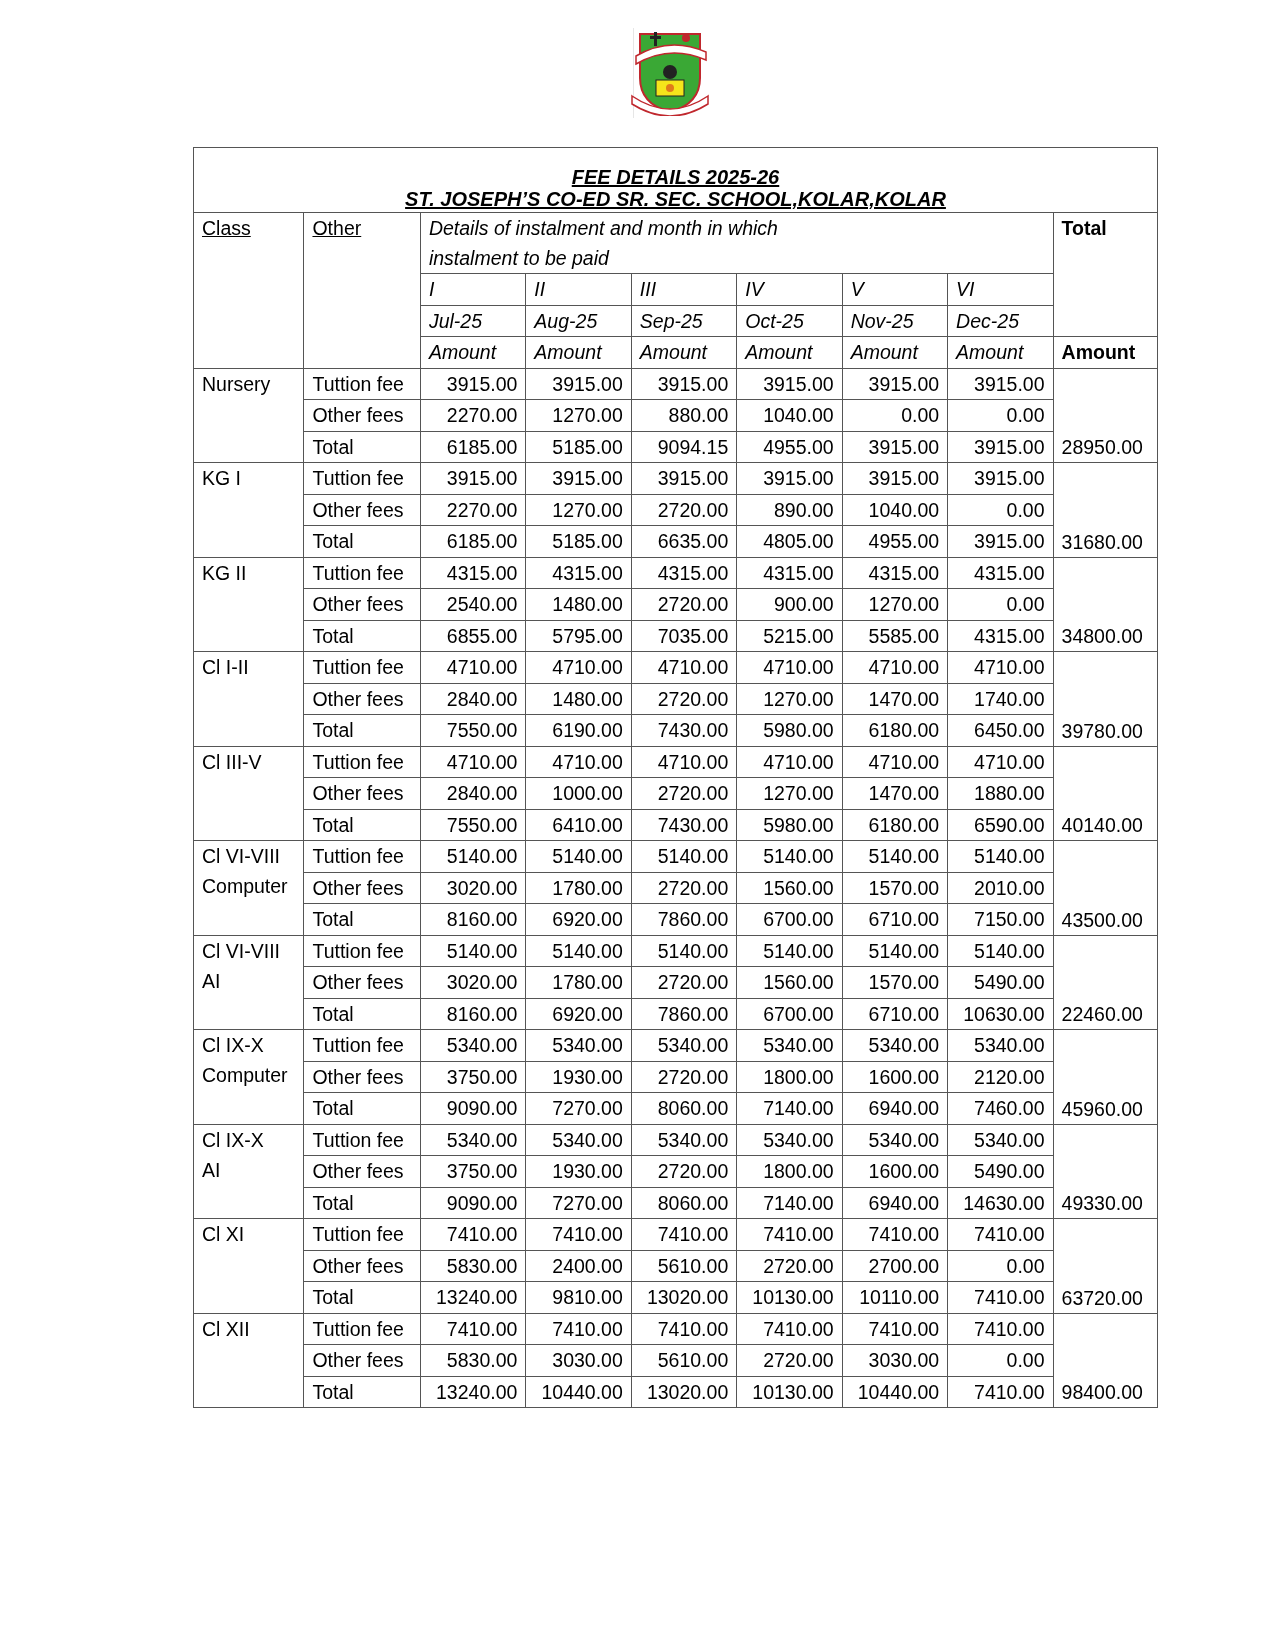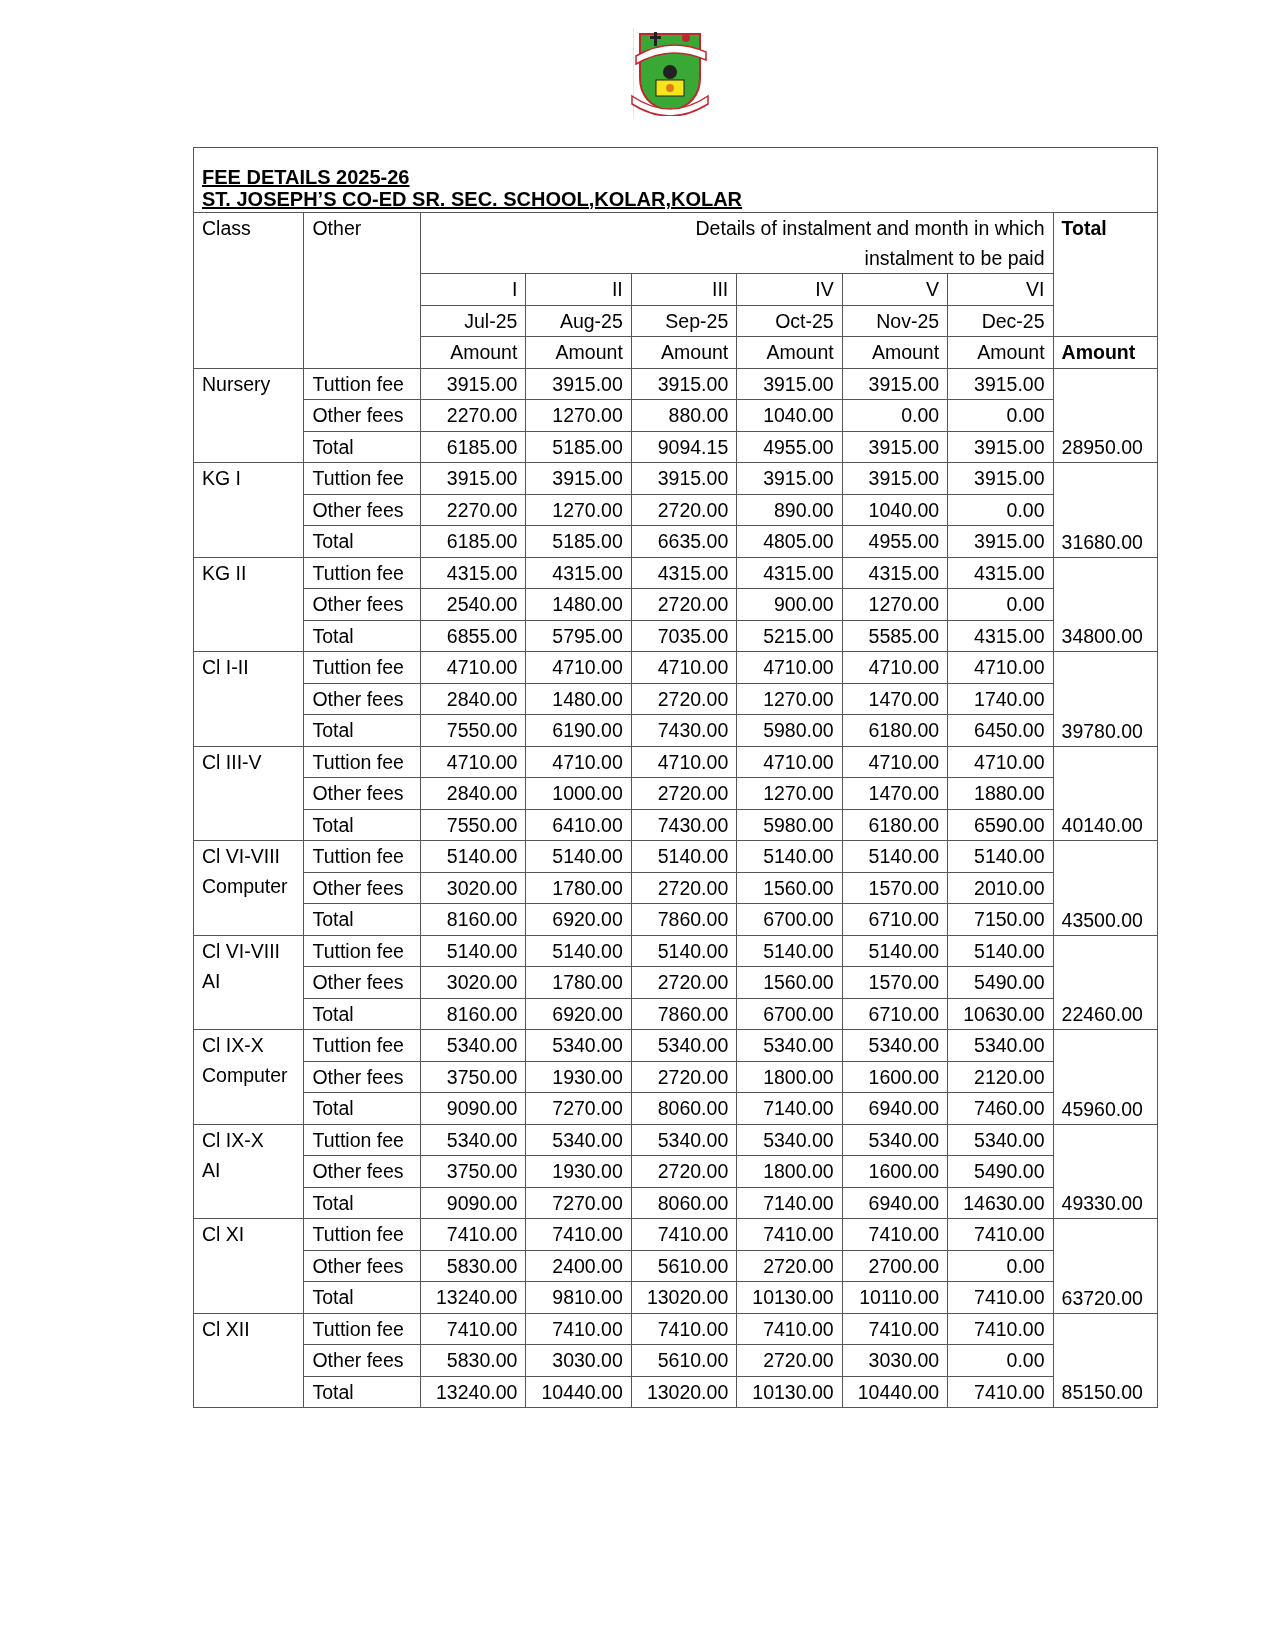--- a/index.html
+++ b/index.html
@@ -1,26 +1,26 @@
 <!DOCTYPE html>
 <html><head>
 <meta charset="utf-8">
 <style>
   html, body { margin: 0; padding: 0; background: #ffffff; }
   body { width: 1275px; height: 1650px; position: relative; font-family: "Liberation Sans", sans-serif; color: #000; }
   .logo { position: absolute; left: 628px; top: 26px; width: 84px; height: 90px; }
   .logo-sep { position: absolute; left: 633px; top: 28px; width: 1px; height: 90px; background: #e6e6e6; }
   table.fee { position: absolute; left: 193px; top: 147px; width: 965px; border-collapse: collapse; font-size: 19.5px; }
   table.fee td { border: 1.5px solid #555; padding: 0 8px; height: 30.5px; line-height: 30px; vertical-align: top; white-space: nowrap; }
-  td.title-cell { font-weight: bold; text-decoration: underline; height: 62px !important; line-height: 22px !important; vertical-align: bottom !important; padding-bottom: 2px !important; font-size: 20px; }
+  td.title-cell { text-align: center; font-weight: bold; text-decoration: underline; height: 62px !important; line-height: 22px !important; vertical-align: bottom !important; padding-bottom: 2px !important; font-size: 20px; font-style: italic; }
   td.num { text-align: right; padding-right: 10px; }
-  td.ctr { text-align: right; }
+  td.ctr { text-align: left; font-style: italic; }
   td.bold { font-weight: bold; }
   td.total-amt { font-weight: normal; vertical-align: bottom !important; text-align: left; }
-  td.noborder-b { border-bottom: none !important; }
+  td.noborder-b { border-bottom: none !important; text-decoration: underline; }
   td.noborder-t { border-top: none !important; }
   col.c-class { width: 110px; }
   col.c-head { width: 116px; }
   col.c-amt { width: 105px; }
   col.c-tot { width: 104px; }
 </style>
 </head>
 <body>
 
 <div class="logo-sep"></div>
@@ -417,21 +417,21 @@
           <div>Cl XII</div>
           <div></div>
         </td>
         <td>Tuttion fee</td>
         <td class="num">7410.00</td>
         <td class="num">7410.00</td>
         <td class="num">7410.00</td>
         <td class="num">7410.00</td>
         <td class="num">7410.00</td>
         <td class="num">7410.00</td>
-        <td rowspan="3" class="total-amt">85150.00</td>
+        <td rowspan="3" class="total-amt">98400.00</td>
       </tr>
       <tr>
         <td>Other fees</td>
         <td class="num">5830.00</td>
         <td class="num">3030.00</td>
         <td class="num">5610.00</td>
         <td class="num">2720.00</td>
         <td class="num">3030.00</td>
         <td class="num">0.00</td>
       </tr>

